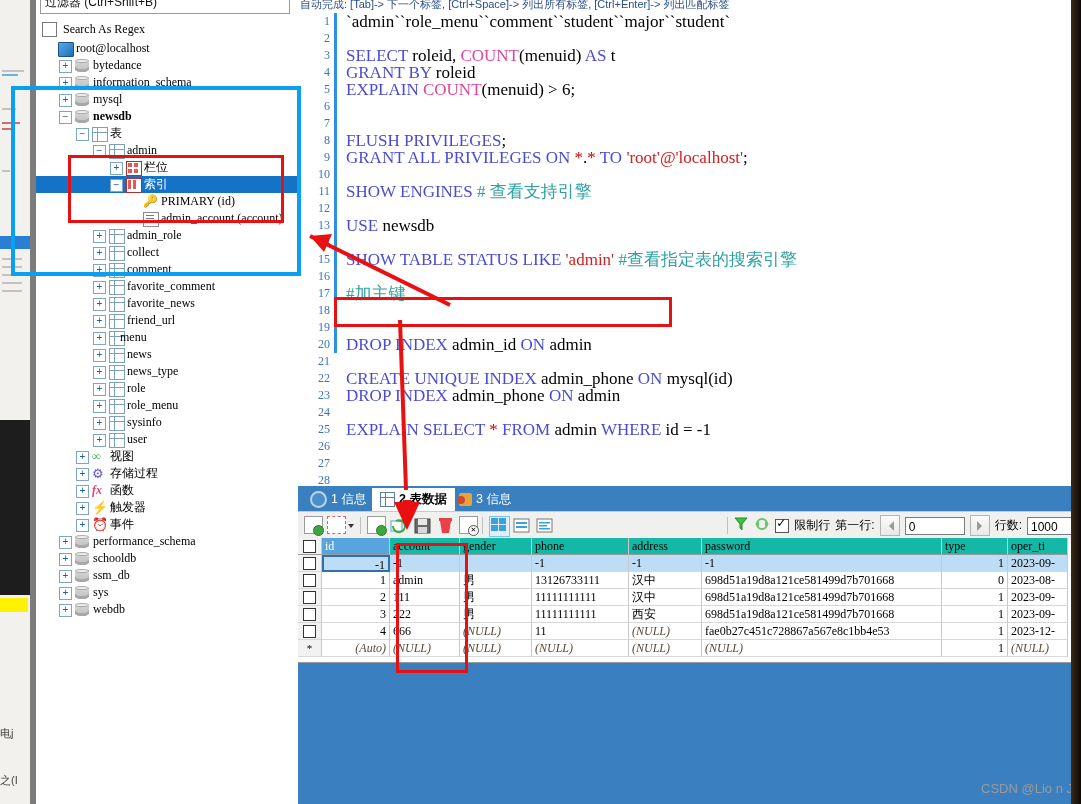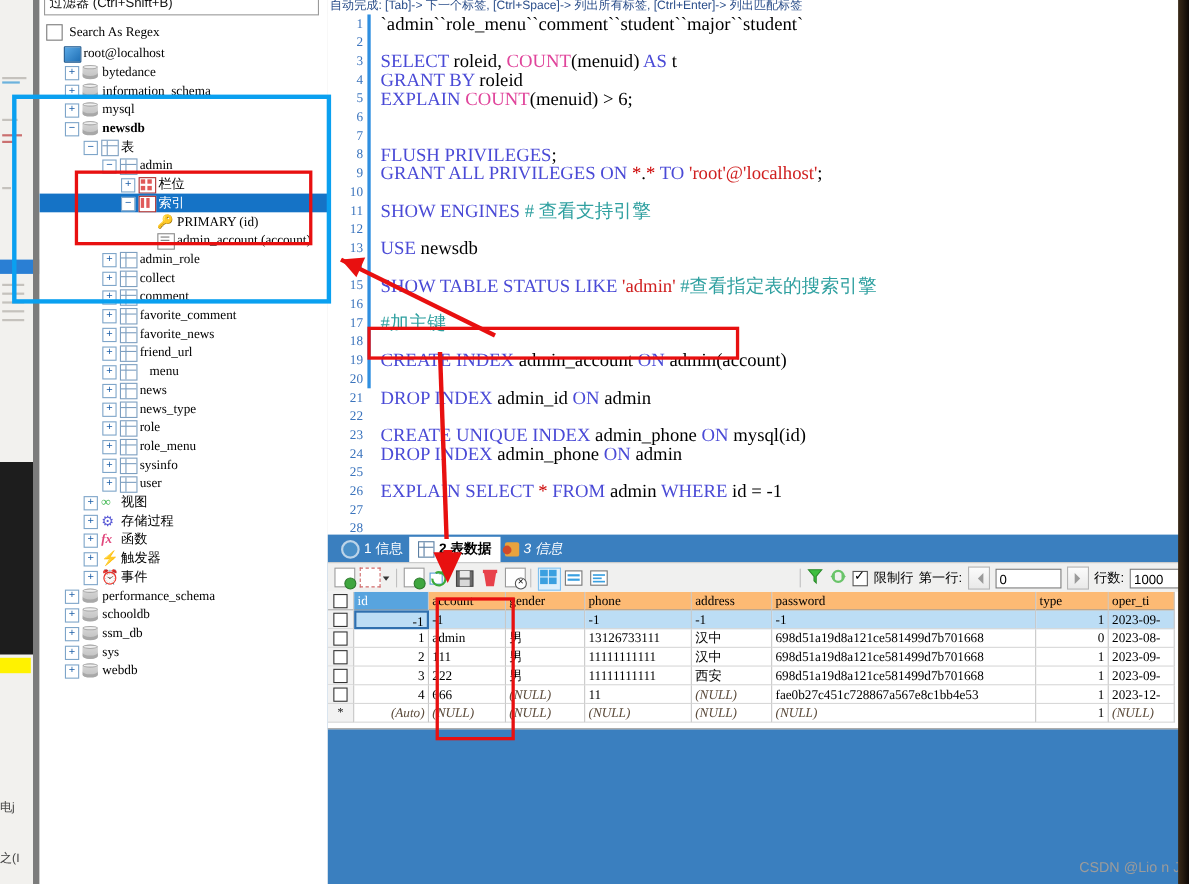--- a/index.html
+++ b/index.html
@@ -119,21 +119,21 @@
   .arrowbtn:after{content:"";position:absolute;left:6px;top:5px;border:5px solid transparent;}
   .arrowbtn.left:after{border-right-color:#9a9a9a;left:3px;}
   .arrowbtn.right:after{border-left-color:#9a9a9a;left:6px;}
 
   #grid{position:absolute;left:0;top:52px;width:775px;height:124px;background:#fff;
         border-bottom:1px solid #9a9a9a;overflow:hidden;}
   .grow{display:flex;height:17px;line-height:17px;font-size:12px;
         font-family:"Liberation Serif","DejaVu Serif",serif;}
   .gcell{border-right:1px solid #c8c8c8;border-bottom:1px solid #d8d8d8;box-sizing:border-box;
          padding:0 3px;overflow:hidden;white-space:nowrap;}
-  .ghead .gcell{background:#fdba74;border-bottom:1px solid #9a9a9a;}
+  .ghead .gcell{background:#14b8a6;border-bottom:1px solid #9a9a9a;}
   .ghead .gcell.hl{background:#58a4de;color:#fff;}
   .gcell.chk{width:24px;display:flex;align-items:center;justify-content:center;background:#f2f2f2;}
   .gcell.chk .b{width:11px;height:11px;border:1.5px solid #333;background:#fff;}
   .gcell.num{text-align:right;}
   .grow.sel .gcell{background:#bcddf5;}
   .grow.sel .gcell.chk{background:#f2f2f2;}
   .grow.sel .gcell.first{border:2px solid #2f6fae;}
   .null{font-style:italic;color:#5a4a3a;}
   #vscroll{position:absolute;right:0;top:52px;width:8px;height:124px;background:#2f74b4;}
 
@@ -260,21 +260,21 @@
         <span class="txt" style="left:91px">favorite_news</span>
       </div>
       <div class="node">
         <span class="exp" style="left:57px">+</span>
         <span style="left:73px" class="ico ico-tbl"></span>
         <span class="txt" style="left:91px">friend_url</span>
       </div>
       <div class="node">
         <span class="exp" style="left:57px">+</span>
         <span style="left:73px" class="ico ico-tbl"></span>
-        <span class="txt" style="left:100px">menu</span>
+        <span class="txt" style="left:84px">menu</span>
       </div>
       <div class="node">
         <span class="exp" style="left:57px">+</span>
         <span style="left:73px" class="ico ico-tbl"></span>
         <span class="txt" style="left:91px">news</span>
       </div>
       <div class="node">
         <span class="exp" style="left:57px">+</span>
         <span style="left:73px" class="ico ico-tbl"></span>
         <span class="txt" style="left:91px">news_type</span>
@@ -402,42 +402,41 @@
         <div class="cl"><span class="kw">GRANT ALL PRIVILEGES ON</span><span class="pl"> </span><span class="op">*</span><span class="pl">.</span><span class="op">*</span><span class="pl"> </span><span class="kw">TO</span><span class="pl"> </span><span class="st">'root'@'localhost'</span><span class="pl">;</span></div>
         <div class="cl">&nbsp;</div>
         <div class="cl"><span class="kw">SHOW ENGINES</span><span class="pl"> </span><span class="cm"># 查看支持引擎</span></div>
         <div class="cl">&nbsp;</div>
         <div class="cl"><span class="kw">USE</span><span class="pl"> newsdb</span></div>
         <div class="cl">&nbsp;</div>
         <div class="cl"><span class="kw">SHOW TABLE STATUS LIKE</span><span class="pl"> </span><span class="st">'admin'</span><span class="pl"> </span><span class="cm">#查看指定表的搜索引擎</span></div>
         <div class="cl">&nbsp;</div>
         <div class="cl"><span class="cm">#加主键</span></div>
         <div class="cl">&nbsp;</div>
-        <div class="cl"><span class="kw">CREATE INDEX</span><span class="pl"> admin_account </span><span class="kw">ON</span><span class="pl"> admin(account)</span></div>
         <div class="cl">&nbsp;</div>
         <div class="cl"><span class="kw">DROP INDEX</span><span class="pl"> admin_id </span><span class="kw">ON</span><span class="pl"> admin</span></div>
         <div class="cl">&nbsp;</div>
         <div class="cl"><span class="kw">CREATE UNIQUE INDEX</span><span class="pl"> admin_phone </span><span class="kw">ON</span><span class="pl"> mysql(id)</span></div>
         <div class="cl"><span class="kw">DROP INDEX</span><span class="pl"> admin_phone </span><span class="kw">ON</span><span class="pl"> admin</span></div>
         <div class="cl">&nbsp;</div>
         <div class="cl"><span class="kw">EXPLAIN SELECT</span><span class="pl"> </span><span class="op">*</span><span class="pl"> </span><span class="kw">FROM</span><span class="pl"> admin </span><span class="kw">WHERE</span><span class="pl"> id = -1</span></div>
       </div>
   </div>
 
   <div id="res">
     <div id="tabs">
         <div class="tab" style="left: 4px;">
           <span class="tabico ti-info"></span>
           <span>1 信息</span>
         </div>
         <div class="tab active" style="left: 74px;">
           <span class="tabico ti-grid"></span>
           <span>2 表数据</span>
         </div>
-        <div class="tab" style="left: 153px; font-style: italic;">
+        <div class="tab" style="left: 153px;">
           <span class="tabico ti-chart"></span>
           <span>3 信息</span>
         </div>
       </div>
 
     <div id="toolbar">
 
       <div class="tbtn" style="left:6px;">
         <span class="sqico"></span>
           <span class="badge-g"></span>

